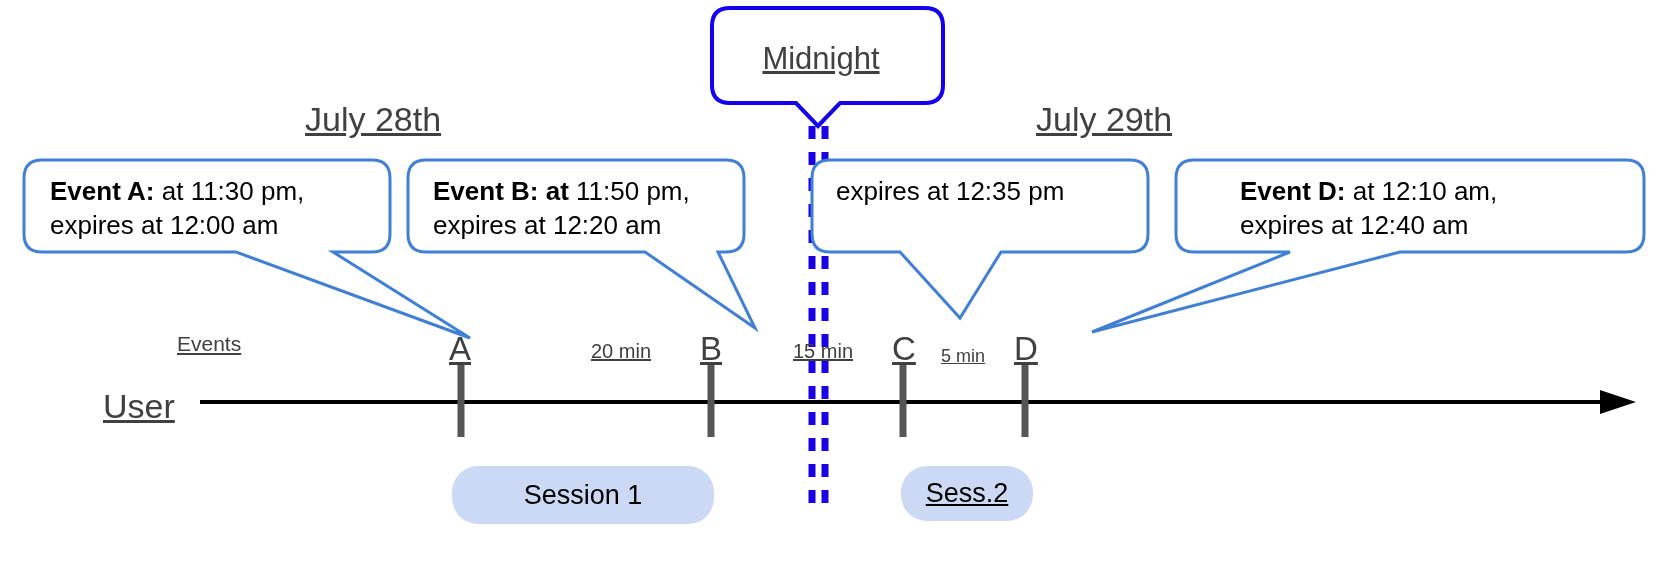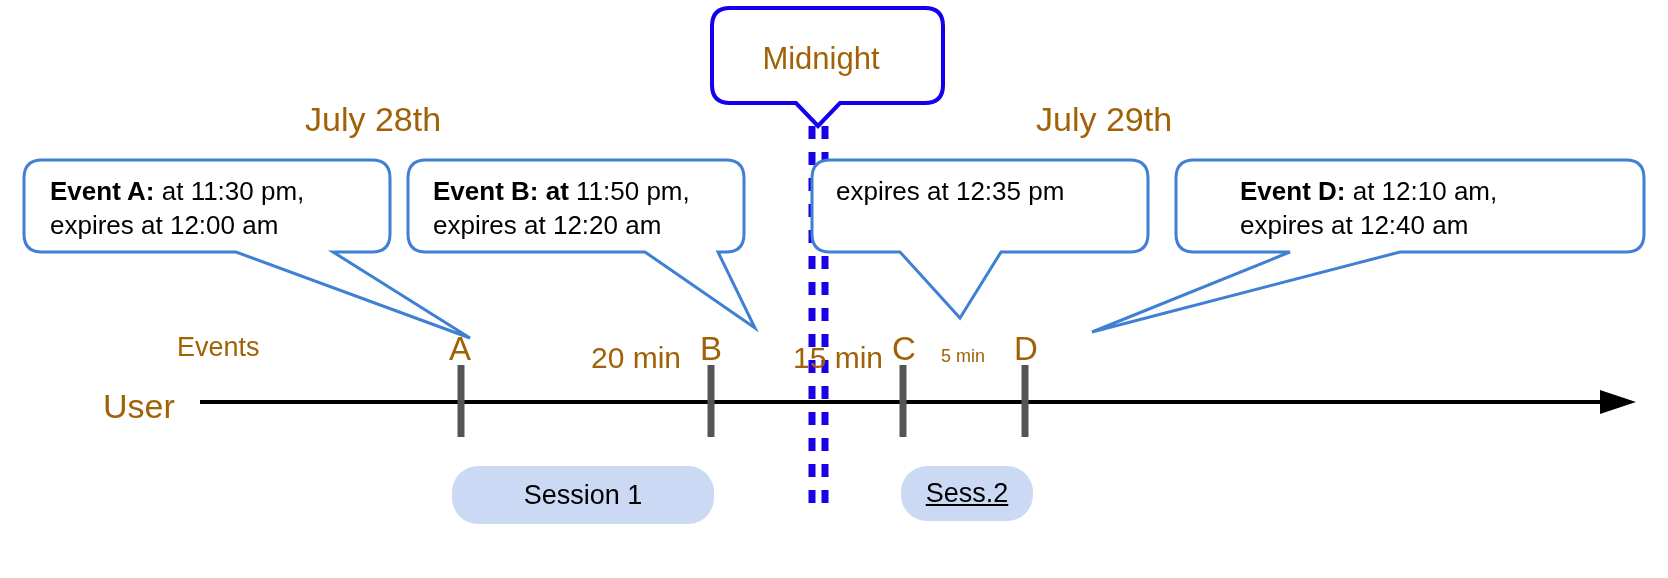--- a/index.html
+++ b/index.html
@@ -17,45 +17,46 @@
   }
   #vector-layer {
     position: absolute;
     left: 0;
     top: 0;
     width: 1668px;
     height: 578px;
   }
   .txt {
     position: absolute;
-    color: #a16207;
+    color: #404040;
     white-space: nowrap;
     line-height: 1.25;
+    text-decoration: underline;
   }
   .callout-text {
     position: absolute;
     font-size: 26px;
     color: #000000;
     line-height: 1.32;
   }
   .callout-text b { font-weight: bold; }
   .date-label {
     font-size: 34px;
   }
   .axis-label {
     font-size: 34px;
   }
   .events-label {
-    font-size: 27px;
+    font-size: 21px;
   }
   .marker-letter {
     font-size: 33px;
   }
   .gap-label {
-    font-size: 30px;
+    font-size: 20px;
   }
   .gap-label.small {
     font-size: 18px;
   }
   .midnight-text {
     font-size: 31px;
   }
   .session-box {
     position: absolute;
     background: #ccd9f4;

